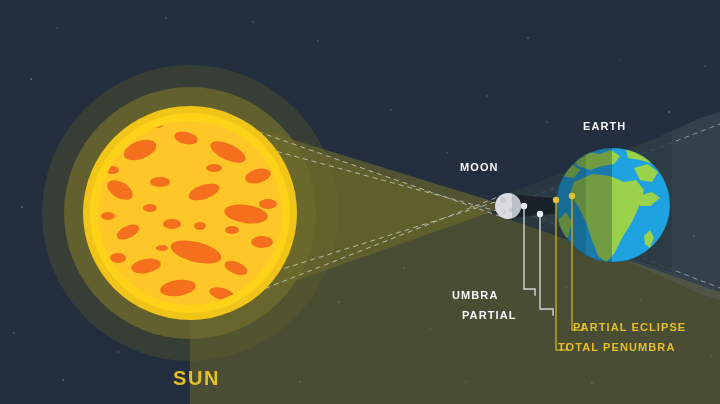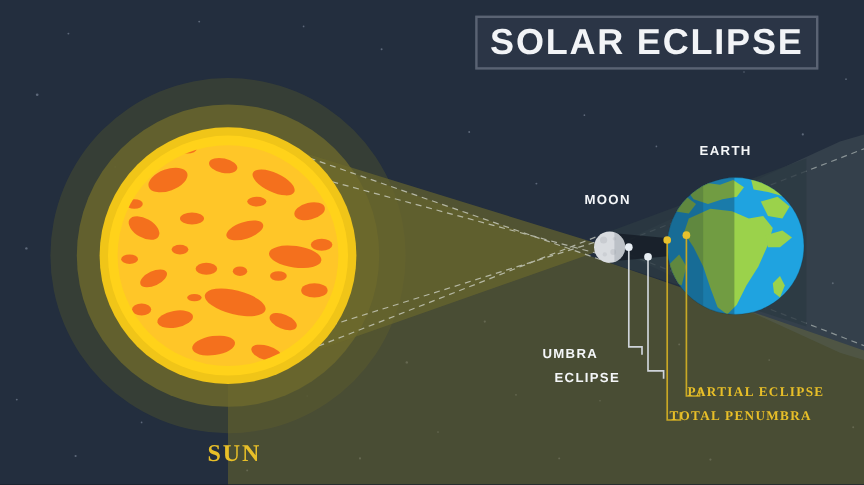--- a/index.html
+++ b/index.html
@@ -38,24 +38,24 @@
   .lbl {
     position:absolute;
     font-size:11px;
     font-weight:bold;
     letter-spacing:1.1px;
     white-space:nowrap;
     line-height:1;
     text-align:right;
   }
   .lbl-white { color:#f4f6f8; }
-  .lbl-gold  { color:#e8bf28;font-family:Liberation Serif, serif; }
+  .lbl-gold  { color:#e8bf28; }
 
   #label-sun   { left:173px; top:368px; font-size:20px; letter-spacing:1.6px; }
-  #label-moon  { left:487px; top:162px; }
+  #label-moon  { left:460px; top:162px; }
   #label-earth { left:583px; top:121px; }
   #label-umbra    { left:452px; top:290px; }
   #label-penumbra { left:462px; top:310px; }
   #label-partial  { left:573px; top:322px; }
   #label-total    { left:558px; top:342px; }
 </style>
 </head>
 <body>
 
 <div id="stage">
@@ -247,25 +247,22 @@
     <circle cx="540" cy="214" r="3.2" fill="#e8eef4"></circle>
 
     <g stroke="#c9a825" stroke-width="1.4" fill="none" stroke-linecap="square">
       <path d="M556,200 L556,350 L567,350 L567,344"></path>
       <path d="M572,196 L572,330 L583,330 L583,324"></path>
     </g>
     <circle cx="556" cy="200" r="3.2" fill="#e8c12c"></circle>
     <circle cx="572" cy="196" r="3.2" fill="#e8c12c"></circle>
   </svg>
 
-  <div id="title-box">
-    <span id="title-text">SOLAR ECLIPSE</span>
-  </div>
 
   <div class="lbl lbl-gold" id="label-sun">SUN</div>
   <div class="lbl lbl-white" id="label-moon">MOON</div>
   <div class="lbl lbl-white" id="label-earth">EARTH</div>
   <div class="lbl lbl-white" id="label-umbra">UMBRA</div>
-  <div class="lbl lbl-white" id="label-penumbra">ECLIPSE</div>
+  <div class="lbl lbl-white" id="label-penumbra">PARTIAL</div>
   <div class="lbl lbl-gold" id="label-partial">PARTIAL ECLIPSE</div>
   <div class="lbl lbl-gold" id="label-total">TOTAL PENUMBRA</div>
 
 </div>
 
 </body></html>

